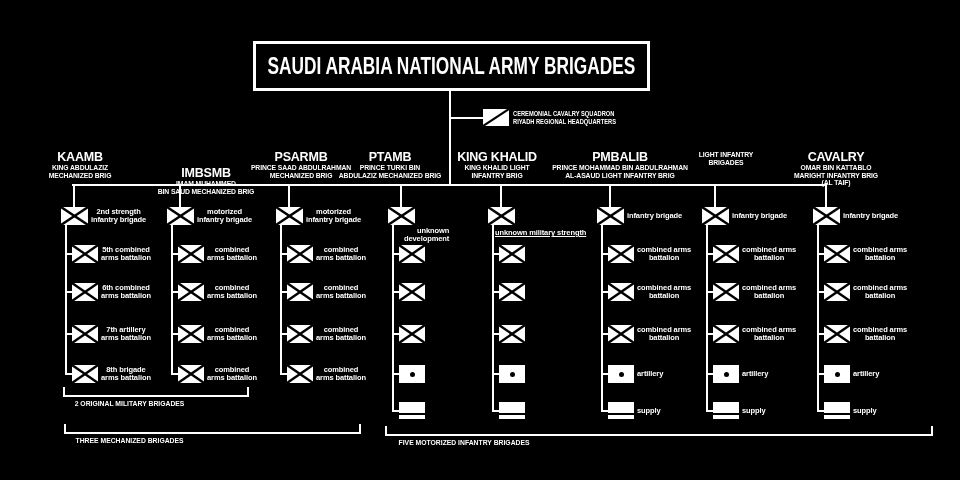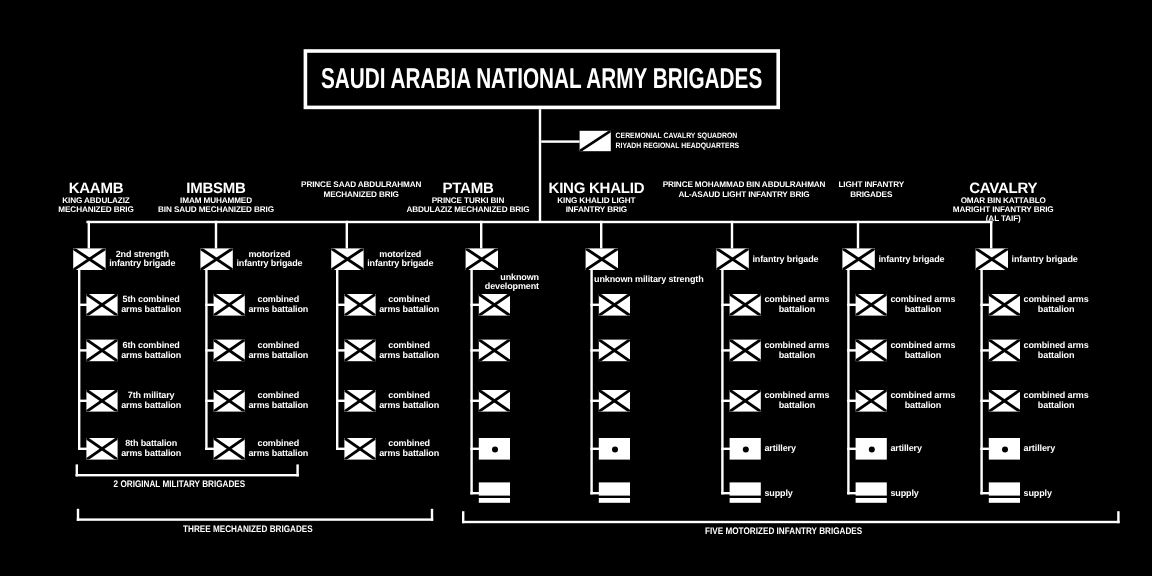--- a/index.html
+++ b/index.html
@@ -40,21 +40,21 @@
   
   .unit-label{position:absolute;color:#fff;font:bold 7.5px/8px "Liberation Sans",sans-serif;
               white-space:nowrap;letter-spacing:-.1px;}
 
   
   .bracket{position:absolute;height:10px;box-sizing:border-box;
            border-left:2px solid #fff;border-right:2px solid #fff;border-bottom:2px solid #fff;}
   #bracket-0{left:63px;top:387px;width:186px;}
   #bracket-1{left:64px;top:424px;width:297px;}
   #bracket-2{left:385px;top:426px;width:548px;}
-  .bracket-label{position:absolute;left:0;right:12px;top:12px;text-align:center;color:#fff;
+  .bracket-label{position:absolute;left:0;right:12px;top:12px;color:#fff;
                  font:bold 8px/9px "Liberation Sans",sans-serif;white-space:nowrap;}
   .condC{display:inline-block;transform:scaleX(.85);}
 </style>
 </head>
 <body>
 
 <div id="stage">
 
   <div id="title-box">
     <span id="title-text">SAUDI ARABIA NATIONAL ARMY BRIGADES</span>
@@ -110,33 +110,33 @@
       <div class="unit-label" style="left: 101px; top: 284px; text-align: center;">
         <div>6th combined</div>
         <div>arms battalion</div>
       </div>
       <div class="line" style="left: 65px; top: 333px; width: 9px; height: 2px;"></div>
       <div class="sym sym-fill" style="left: 72px; top: 325px; width: 26px;"><svg width="100%" height="100%" viewBox="0 0 26 18" preserveAspectRatio="none">
           <line x1="0" y1="0" x2="26" y2="18" stroke="#000" stroke-width="2.4"></line>
           <line x1="0" y1="18" x2="26" y2="0" stroke="#000" stroke-width="2.4"></line>
         </svg></div>
       <div class="unit-label" style="left: 101px; top: 326px; text-align: center;">
-        <div>7th military</div>
+        <div>7th artillery</div>
         <div>arms battalion</div>
       </div>
       <div class="line" style="left: 65px; top: 373px; width: 9px; height: 2px;"></div>
       <div class="sym sym-fill" style="left: 72px; top: 365px; width: 26px;"><svg width="100%" height="100%" viewBox="0 0 26 18" preserveAspectRatio="none">
           <line x1="0" y1="0" x2="26" y2="18" stroke="#000" stroke-width="2.4"></line>
           <line x1="0" y1="18" x2="26" y2="0" stroke="#000" stroke-width="2.4"></line>
         </svg></div>
       <div class="unit-label" style="left: 101px; top: 366px; text-align: center;">
-        <div>8th battalion</div>
-        <div>arms battalion</div>
-      </div>
-      <div class="col-header" style="left: 70px;">
+        <div>8th brigade</div>
+        <div>arms battalion</div>
+      </div>
+      <div class="col-header" style="left: 96px; margin-top: 16px;">
         <div class="col-acronym">IMBSMB</div>
         <div class="col-sub">IMAM MUHAMMED</div>
         <div class="col-sub">BIN SAUD MECHANIZED BRIG</div>
       </div>
       <div class="line" style="left: 179px; top: 184px; width: 2px; height: 23px;"></div>
       <div class="sym sym-fill" style="left: 167px; top: 207px; width: 27px;"><svg width="100%" height="100%" viewBox="0 0 26 18" preserveAspectRatio="none">
           <line x1="0" y1="0" x2="26" y2="18" stroke="#000" stroke-width="2.4"></line>
           <line x1="0" y1="18" x2="26" y2="0" stroke="#000" stroke-width="2.4"></line>
         </svg></div>
       <div class="unit-label" style="left: 197px; top: 208px; text-align: center;">
@@ -174,20 +174,21 @@
       <div class="line" style="left: 171px; top: 373px; width: 9px; height: 2px;"></div>
       <div class="sym sym-fill" style="left: 178px; top: 365px; width: 26px;"><svg width="100%" height="100%" viewBox="0 0 26 18" preserveAspectRatio="none">
           <line x1="0" y1="0" x2="26" y2="18" stroke="#000" stroke-width="2.4"></line>
           <line x1="0" y1="18" x2="26" y2="0" stroke="#000" stroke-width="2.4"></line>
         </svg></div>
       <div class="unit-label" style="left: 207px; top: 366px; text-align: center;">
         <div>combined</div>
         <div>arms battalion</div>
       </div>
       <div class="col-header" style="left: 191px;">
+        <div class="col-acronym">PSARMB</div>
         <div class="col-sub">PRINCE SAAD ABDULRAHMAN</div>
         <div class="col-sub">MECHANIZED BRIG</div>
       </div>
       <div class="line" style="left: 288px; top: 184px; width: 2px; height: 23px;"></div>
       <div class="sym sym-fill" style="left: 276px; top: 207px; width: 27px;"><svg width="100%" height="100%" viewBox="0 0 26 18" preserveAspectRatio="none">
           <line x1="0" y1="0" x2="26" y2="18" stroke="#000" stroke-width="2.4"></line>
           <line x1="0" y1="18" x2="26" y2="0" stroke="#000" stroke-width="2.4"></line>
         </svg></div>
       <div class="unit-label" style="left: 306px; top: 208px; text-align: center;">
         <div>motorized</div>
@@ -297,24 +298,25 @@
         </svg></div>
       <div class="line" style="left: 492px; top: 373px; width: 9px; height: 2px;"></div>
       <div class="sym sym-fill" style="left: 499px; top: 365px; width: 26px;">
         <div class="dot"></div>
       </div>
       <div class="line" style="left: 492px; top: 410px; width: 9px; height: 2px;"></div>
       <div class="sym" style="left: 499px; top: 402px; width: 26px;">
         <div class="supply-top"></div>
         <div class="supply-bar"></div>
       </div>
-      <div class="unit-label" style="left: 495px; top: 229px; text-align: center;">
+      <div class="unit-label" style="left: 495px; top: 229px; text-align: center; text-decoration: underline;">
         <div>unknown military strength</div>
       </div>
       <div class="col-header" style="left: 510px;">
+        <div class="col-acronym">PMBALIB</div>
         <div class="col-sub">PRINCE MOHAMMAD BIN ABDULRAHMAN</div>
         <div class="col-sub">AL-ASAUD LIGHT INFANTRY BRIG</div>
       </div>
       <div class="line" style="left: 609px; top: 184px; width: 2px; height: 23px;"></div>
       <div class="sym sym-fill" style="left: 597px; top: 207px; width: 27px;"><svg width="100%" height="100%" viewBox="0 0 26 18" preserveAspectRatio="none">
           <line x1="0" y1="0" x2="26" y2="18" stroke="#000" stroke-width="2.4"></line>
           <line x1="0" y1="18" x2="26" y2="0" stroke="#000" stroke-width="2.4"></line>
         </svg></div>
       <div class="unit-label" style="left: 627px; top: 212px; text-align: center;">
         <div>infantry brigade</div>

